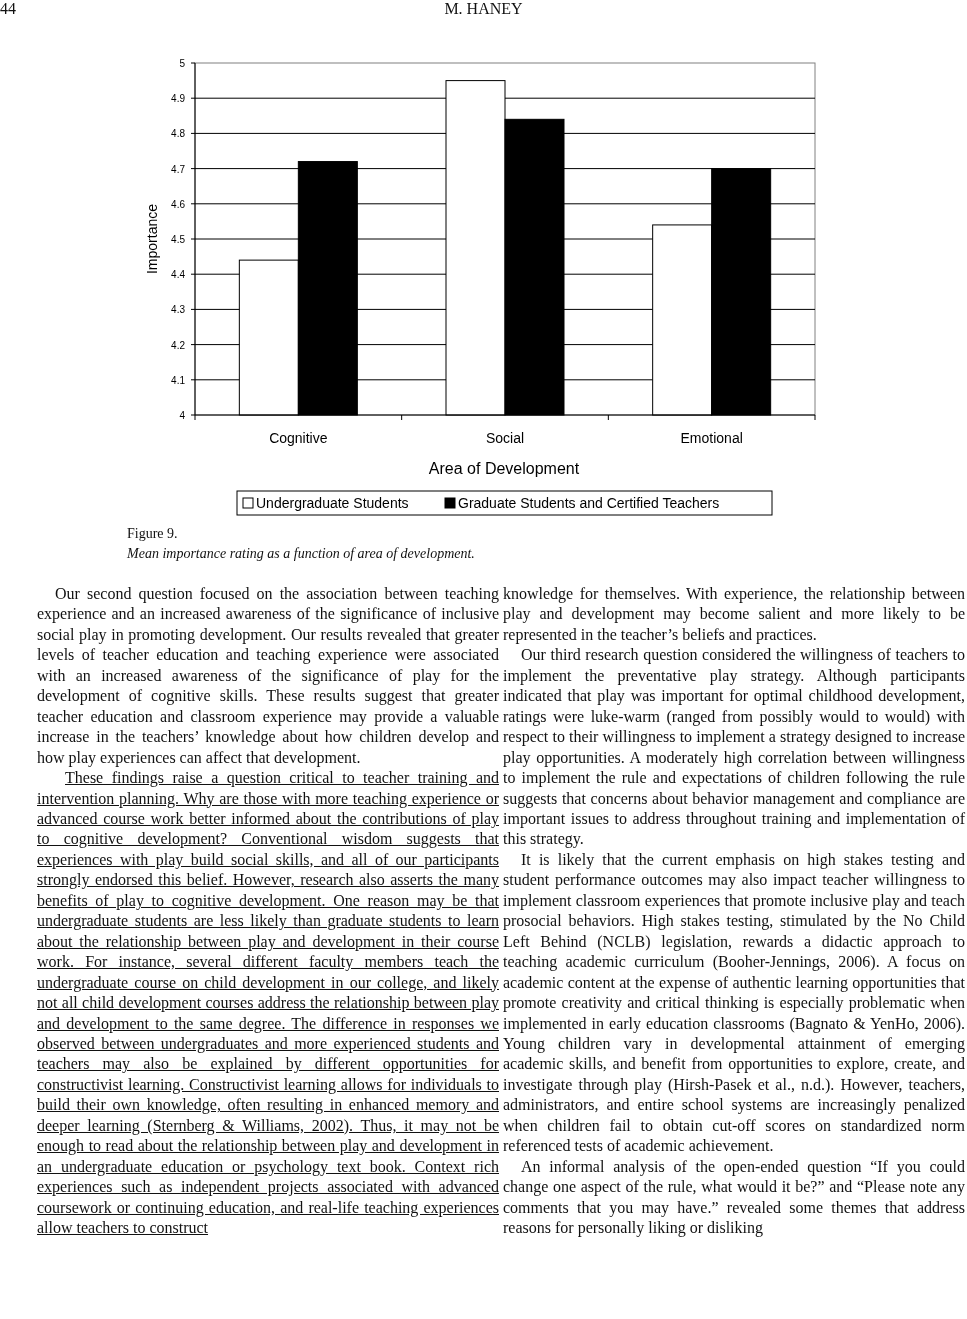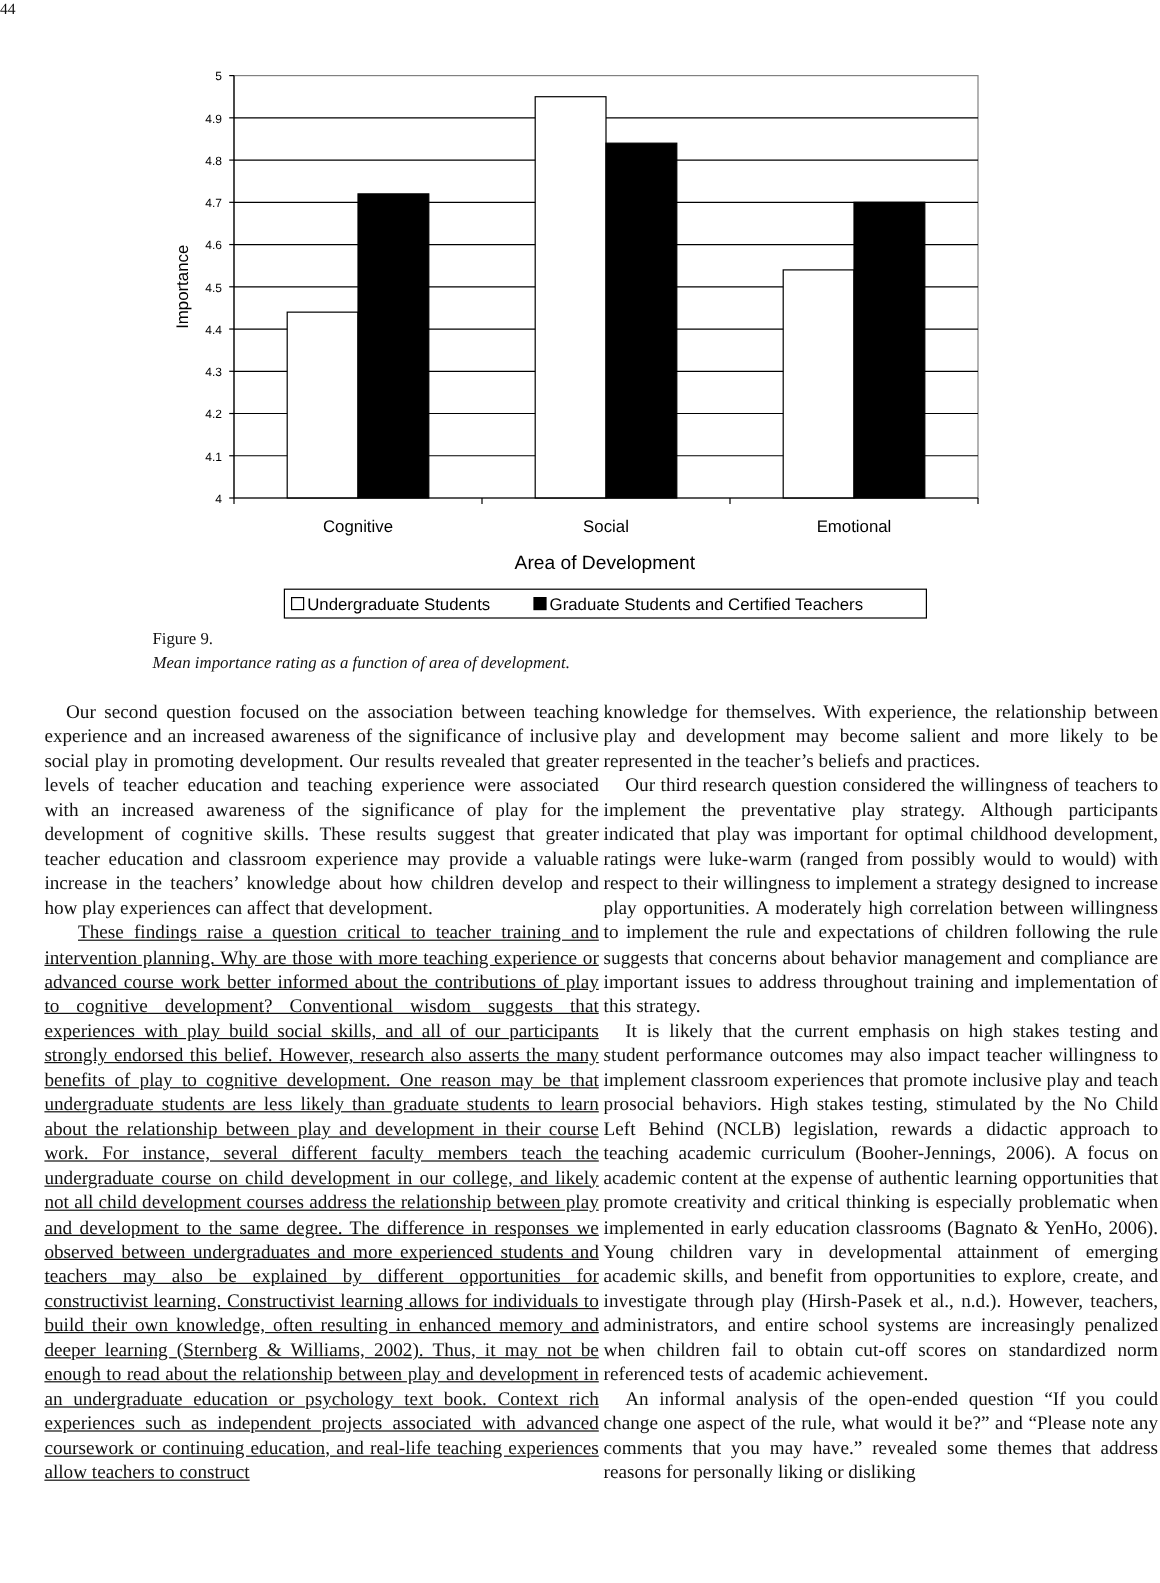--- a/index.html
+++ b/index.html
@@ -1,35 +1,36 @@
 <!DOCTYPE html>
 <html><head>
 <meta charset="utf-8">
 <style>
   html, body { margin: 0; padding: 0; background: #fff; }
   body { width: 967px; height: 1319px; position: relative; overflow: hidden; font-family: "Liberation Serif", serif; color: #111; }
-  .running-head { position: absolute; top: 0; left: 0; width: 967px; height: 20px; font-size: 13px; }
+  .running-head { position: absolute; top: 0; left: 0; width: 967px; height: 20px; font-size: 16px; }
   .page-num { position: absolute; left: 0; top: 0; }
   .author { position: absolute; left: 0; width: 967px; text-align: center; top: 0; }
   #chart { position: absolute; left: 120px; top: 50px; width: 720px; height: 470px; }
   .figcap { position: absolute; left: 127px; top: 524px; font-size: 14px; line-height: 20px; }
   .figcap .title { font-style: italic; }
   .col { position: absolute; top: 584px; width: 462px; font-size: 16px; line-height: 20.45px; text-align: justify; }
   .col.left { left: 0; padding-left: 37px; }
   .col.right { left: 503px; }
   .col p { margin: 0; text-indent: 18px; }
   .col p.cont { text-indent: 0; }
   .col.left p.indent2 { text-indent: 28px; text-decoration: underline; }
   svg text { font-family: "Liberation Sans", sans-serif; }
 </style>
 </head>
 <body>
 
 <div class="running-head">
   <span class="page-num">44</span>
+  <span class="author">M. HANEY</span>
 </div>
 
 <svg id="chart" viewBox="0 0 720 470" xmlns="http://www.w3.org/2000/svg">
   <g id="grid">
       <rect x="75" y="13" width="620" height="352" fill="none" stroke="#808080" stroke-width="1"></rect>
       <line x1="75" x2="695" y1="329.8000000000001" y2="329.8000000000001" stroke="#000" stroke-width="1"></line>
       <line x1="75" x2="695" y1="294.5999999999999" y2="294.5999999999999" stroke="#000" stroke-width="1"></line>
       <line x1="75" x2="695" y1="259.4000000000001" y2="259.4000000000001" stroke="#000" stroke-width="1"></line>
       <line x1="75" x2="695" y1="224.19999999999987" y2="224.19999999999987" stroke="#000" stroke-width="1"></line>
       <line x1="75" x2="695" y1="189" y2="189" stroke="#000" stroke-width="1"></line>

